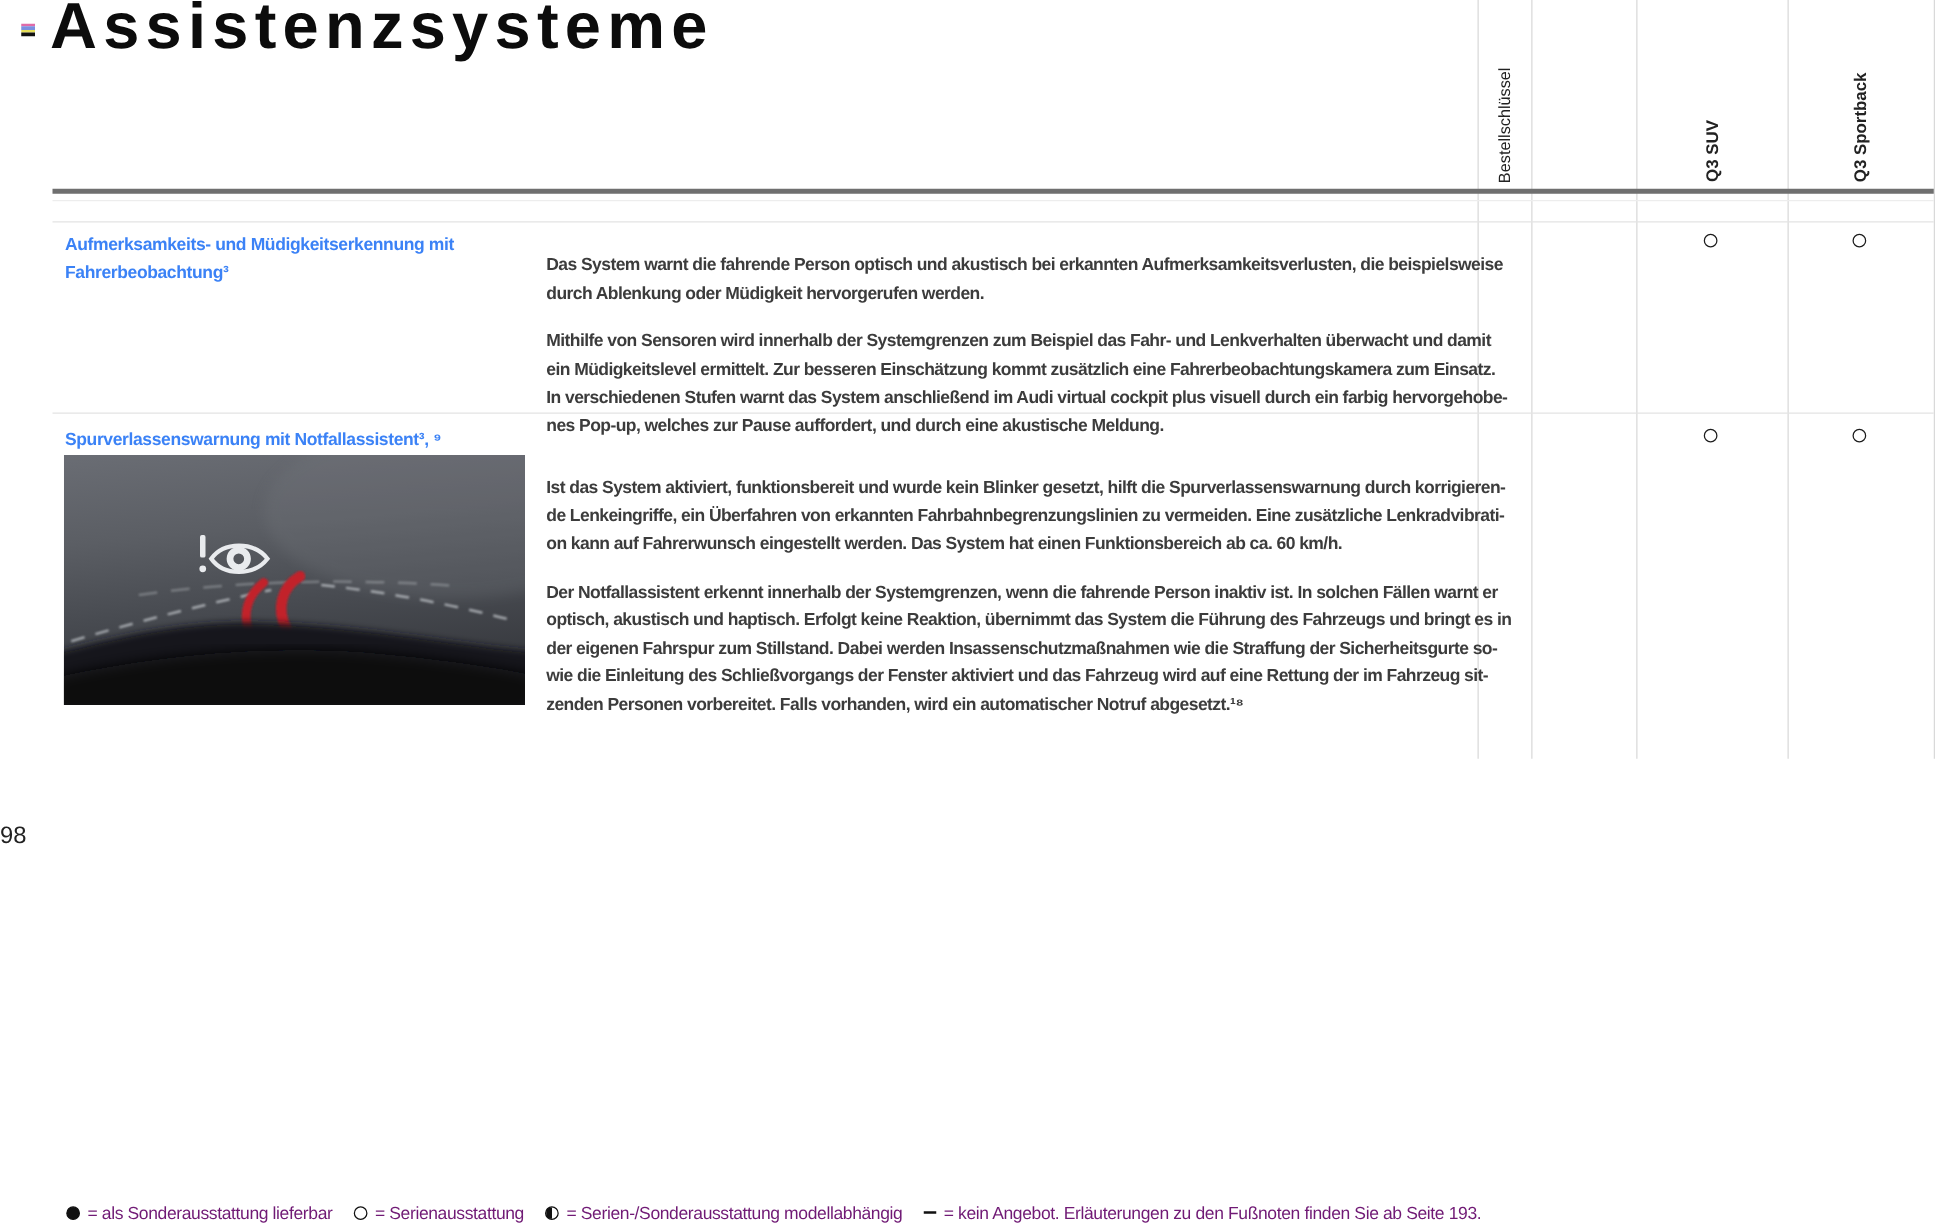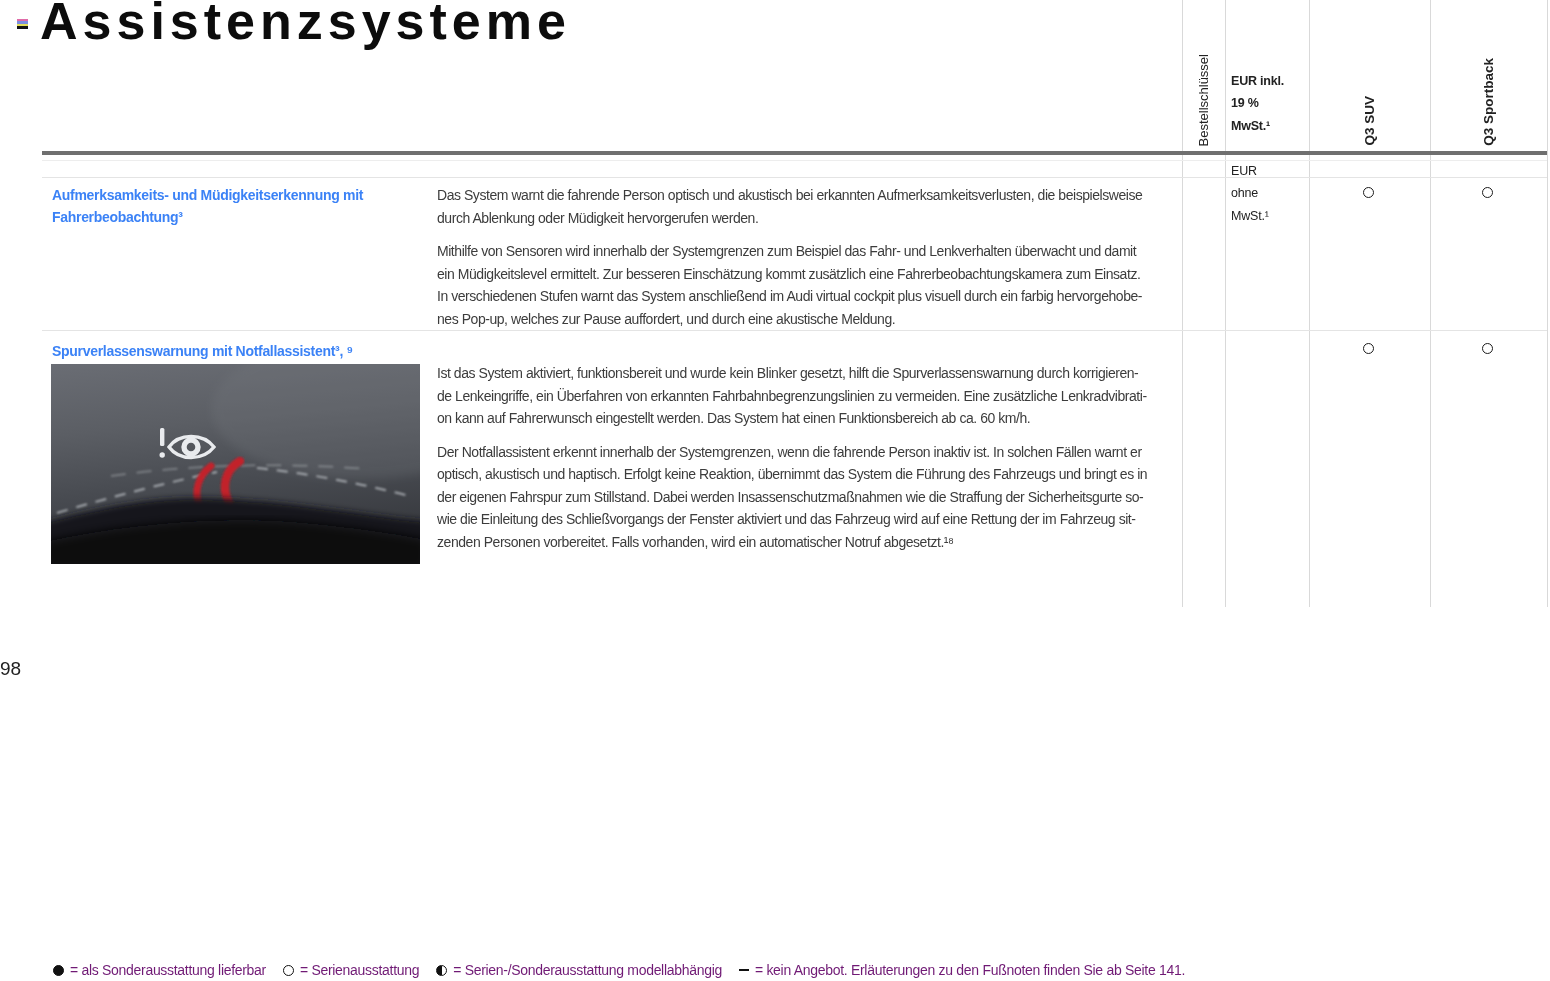--- a/index.html
+++ b/index.html
@@ -32,21 +32,21 @@
 
   .price-head { position:absolute; left:1231px; top:47px; font-size:12.5px; line-height:22.5px;
                 letter-spacing:-0.2px; color:#222; white-space:pre-line; }
   .price-head .b { font-weight:bold; }
 
   
   .row-title { position:absolute; left:52px; font-size:14px; font-weight:bold; line-height:22px;
                letter-spacing:-0.3px; color:#3b82f6; white-space:pre-line; }
   .desc { position:absolute; left:437px; width:750px; font-size:14px; line-height:22.5px;
           letter-spacing:-0.45px; color:#3c3c3c; }
-  .desc p { white-space:pre; margin:0 0 11px 0; }
+  .desc p { white-space:pre; margin:16px 0 11px 0;font-weight:bold; }
 
   
   .avail { position:absolute; width:11px; height:11px; border:1.6px solid #1c1c1c;
            border-radius:50%; background:#fff; }
 
   .page-num { position:absolute; left:0; top:658px; font-size:19px; color:#222; }
 
   
   .feature-img { position:absolute; left:51px; top:364px; width:369px; height:200px; overflow:hidden; }
 
@@ -75,26 +75,20 @@
   <div class="page-title">Assistenzsysteme</div>
 
   <div class="vline" style="left:1182px;"></div>
   <div class="vline" style="left:1225px;"></div>
   <div class="vline" style="left:1309px;"></div>
   <div class="vline" style="left:1430px;"></div>
   <div class="vline" style="left:1547px;"></div>
 
   <div class="vcol" style="left:1182px; width:43px;">
     <span>Bestellschlüssel</span>
-  </div>
-  <div class="price-head">
-    <div class="b">EUR inkl.
-19 % MwSt.¹</div>
-    <div>EUR ohne
-MwSt.¹</div>
   </div>
   <div class="vcol bold" style="left:1309px; width:121px;">
     <span>Q3 SUV</span>
   </div>
   <div class="vcol bold" style="left:1430px; width:117px;">
     <span>Q3 Sportback</span>
   </div>
 
   <div class="thick-rule"></div>
   <div class="hline" style="top:160px; background:#ededed;"></div>
@@ -184,17 +178,17 @@
     <div class="legend-item">
       <div class="sym open"></div>
       <span>= Serienausstattung</span>
     </div>
     <div class="legend-item">
       <div class="sym half"></div>
       <span>= Serien-/Sonderausstattung modellabhängig</span>
     </div>
     <div class="legend-item">
       <div class="sym dash"></div>
-      <span>= kein Angebot. Erläuterungen zu den Fußnoten finden Sie ab Seite 141.</span>
+      <span>= kein Angebot. Erläuterungen zu den Fußnoten finden Sie ab Seite 193.</span>
     </div>
   </div>
 
 </div>
 
 </body></html>

